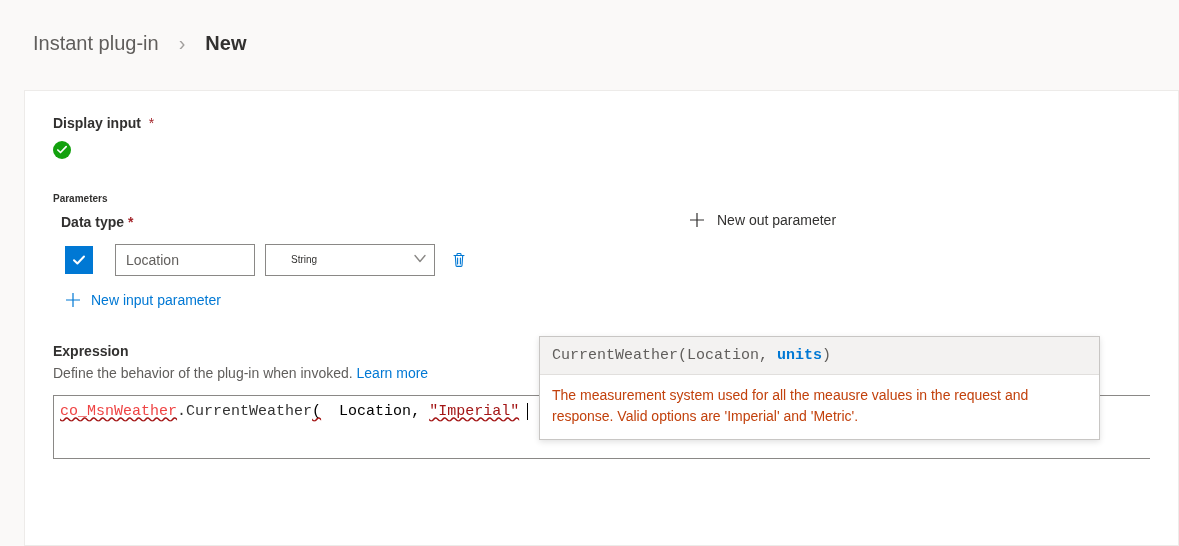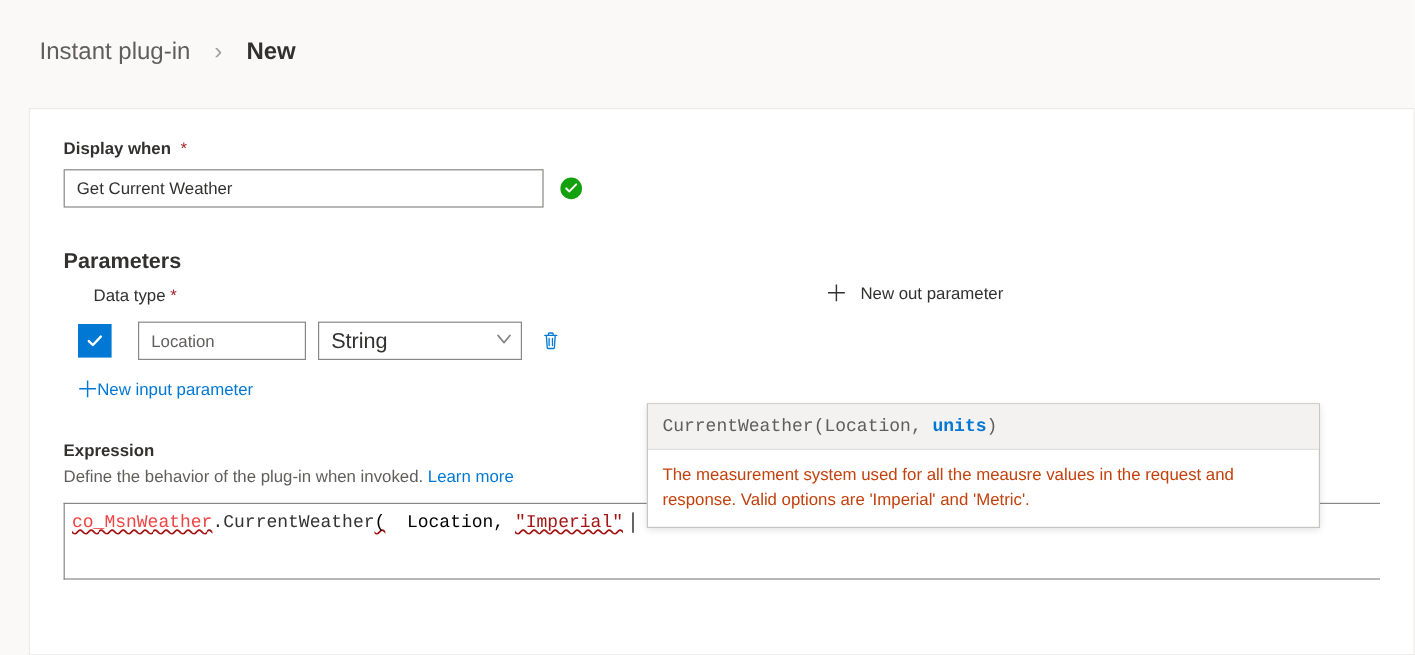--- a/index.html
+++ b/index.html
@@ -50,60 +50,60 @@
     color: #323130;
     background: #fff;
   }
   .success-badge {
     width: 18px; height: 18px; border-radius: 50%;
     background: #13a10e;
     display: flex; align-items: center; justify-content: center;
   }
   .success-badge svg { display: block; }
   .section-h {
-    font-weight: 600; font-size: 18px; margin-top: 34px;
+    font-weight: 600; font-size: 10px; margin-top: 34px;
   }
   .params-area { margin-top: 10px; position: relative; }
   .params-header {
     display: flex; align-items: baseline;
   }
   .col-label { width: 168px; margin-left: 62px; font-weight: 400; }
-  .col-type { width: 160px; margin-left: 25px; font-weight: 400; }
+  .col-type { width: 160px; margin-left: 8px; font-weight: 700; }
   .param-row { display: flex; align-items: center; margin-top: 14px; }
   .checkbox {
     width: 28px; height: 28px; background: #0078d4;
     display: flex; align-items: center; justify-content: center;
     margin-left: 12px;
   }
   .checkbox svg { display: block; }
   .param-input {
     width: 140px; height: 32px; border: 1px solid #8a8886;
     padding: 0 10px; font-size: 14px; color: #605e5c;
     margin-left: 22px; background: #fff;
   }
   .select-wrap {
     position: relative; margin-left: 10px;
   }
   .select-input {
     width: 170px; height: 32px; border: 1px solid #8a8886;
-    padding: 0 10px; font-size: 18px; color: #323130;
+    padding: 0 25px; font-size: 10px; color: #323130;
     background: #fff; appearance: none; -webkit-appearance: none;
     line-height: 30px;
   }
   .select-caret {
     position: absolute; right: 8px; top: 50%; transform: translateY(-50%);
     pointer-events: none; color: #8a8886;
   }
   .icon-btn {
     width: 20px; height: 20px; margin-left: 14px;
     display: flex; align-items: center; justify-content: center;
     color: #0078d4; cursor: pointer;
   }
   .link-btn {
-    display: inline-flex; align-items: center; 
+    display: inline-flex; align-items: center; gap: 10px;
     color: #0078d4; font-size: 14px; cursor: pointer;
     margin-top: 16px; margin-left: 12px;
   }
   .plus { width: 16px; height: 16px; }
   .out-param-btn {
     position: absolute; left: 636px; top: -2px;
     display: inline-flex; align-items: flex-end; gap: 12px;
     color: #323130; font-size: 14px; cursor: pointer;
   }
   .out-param-btn .plus { color: #323130; }
@@ -152,24 +152,23 @@
 
 <div class="breadcrumb">
   <span>Instant plug-in</span>
   <span class="chevron">›</span>
   <span class="current">New</span>
 </div>
 
 <div class="panel">
 
   <div>
-    <span class="form-label">Display when</span>
+    <span class="form-label">Display input</span>
     <span class="req">*</span>
     <div class="row-displayname">
-      <input class="text-input" type="text" value="Get Current Weather" style="">
       <span class="success-badge">
         <svg width="10" height="10" viewBox="0 0 12 12">
             <path d="M1 6 L4.2 9 L11 2" stroke="#fff" stroke-width="2" fill="none" stroke-linecap="round" stroke-linejoin="round"></path>
           </svg>
       </span>
     </div>
   </div>
 
   <div class="section-h">Parameters</div>
 

